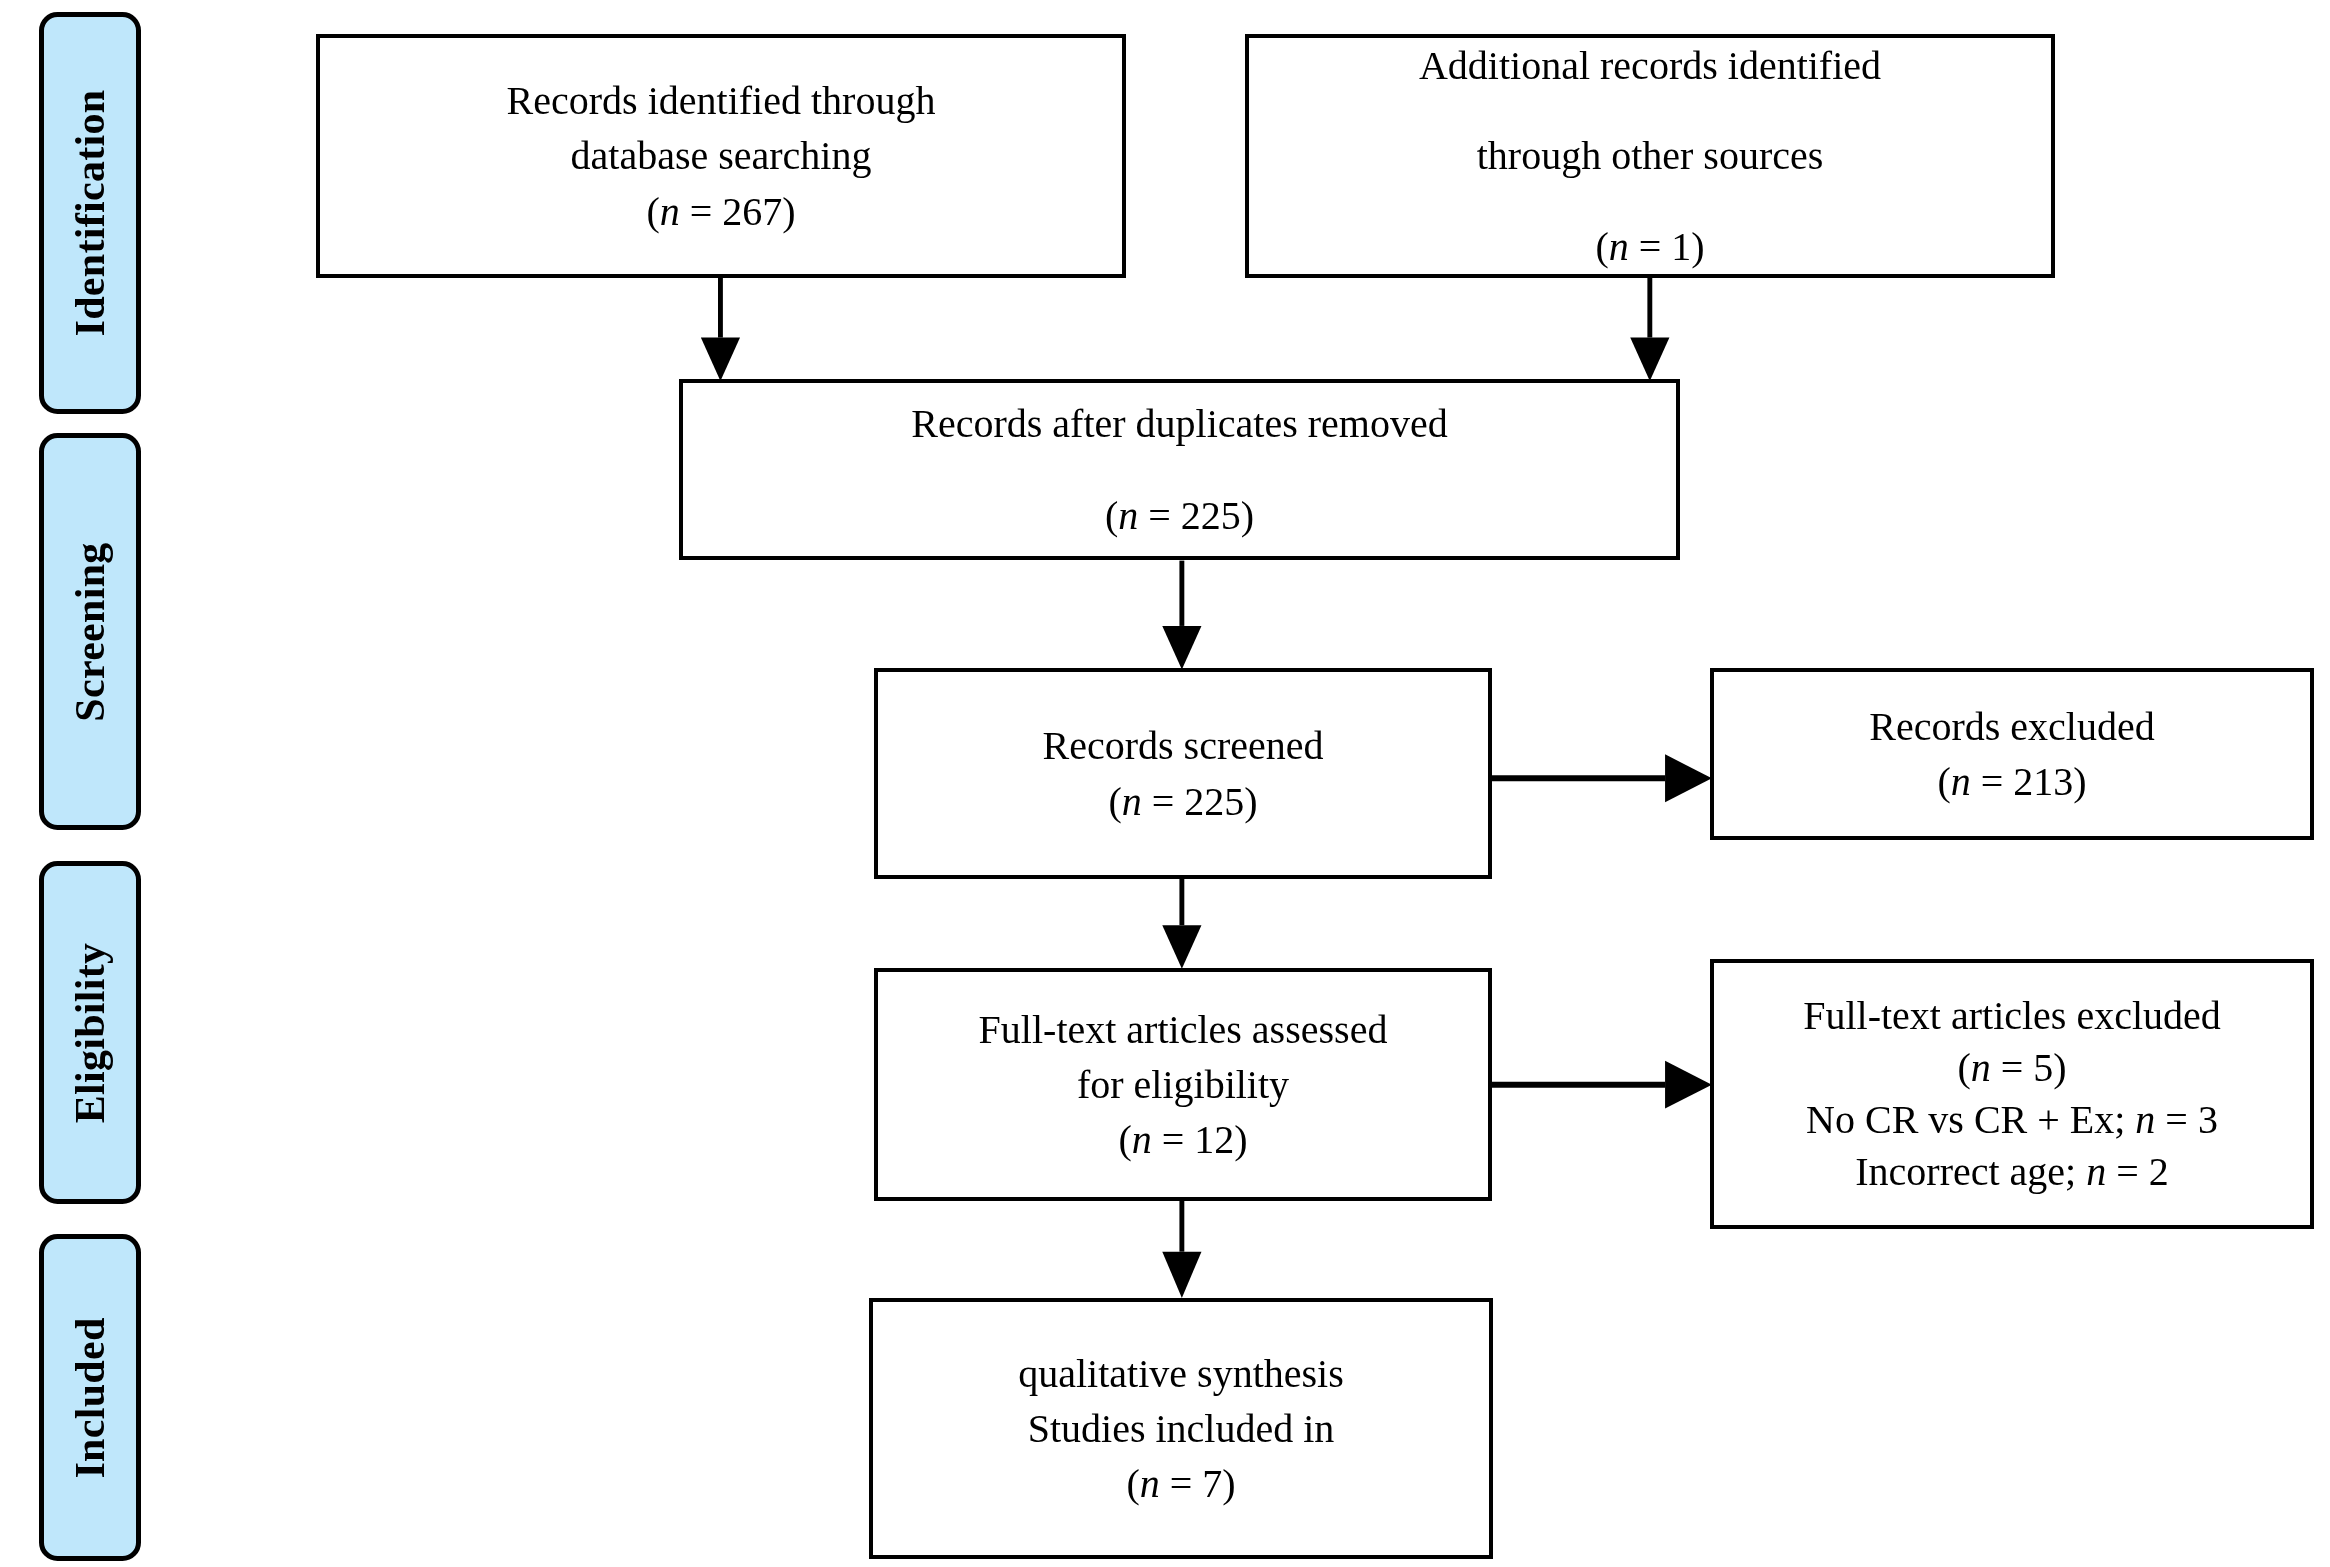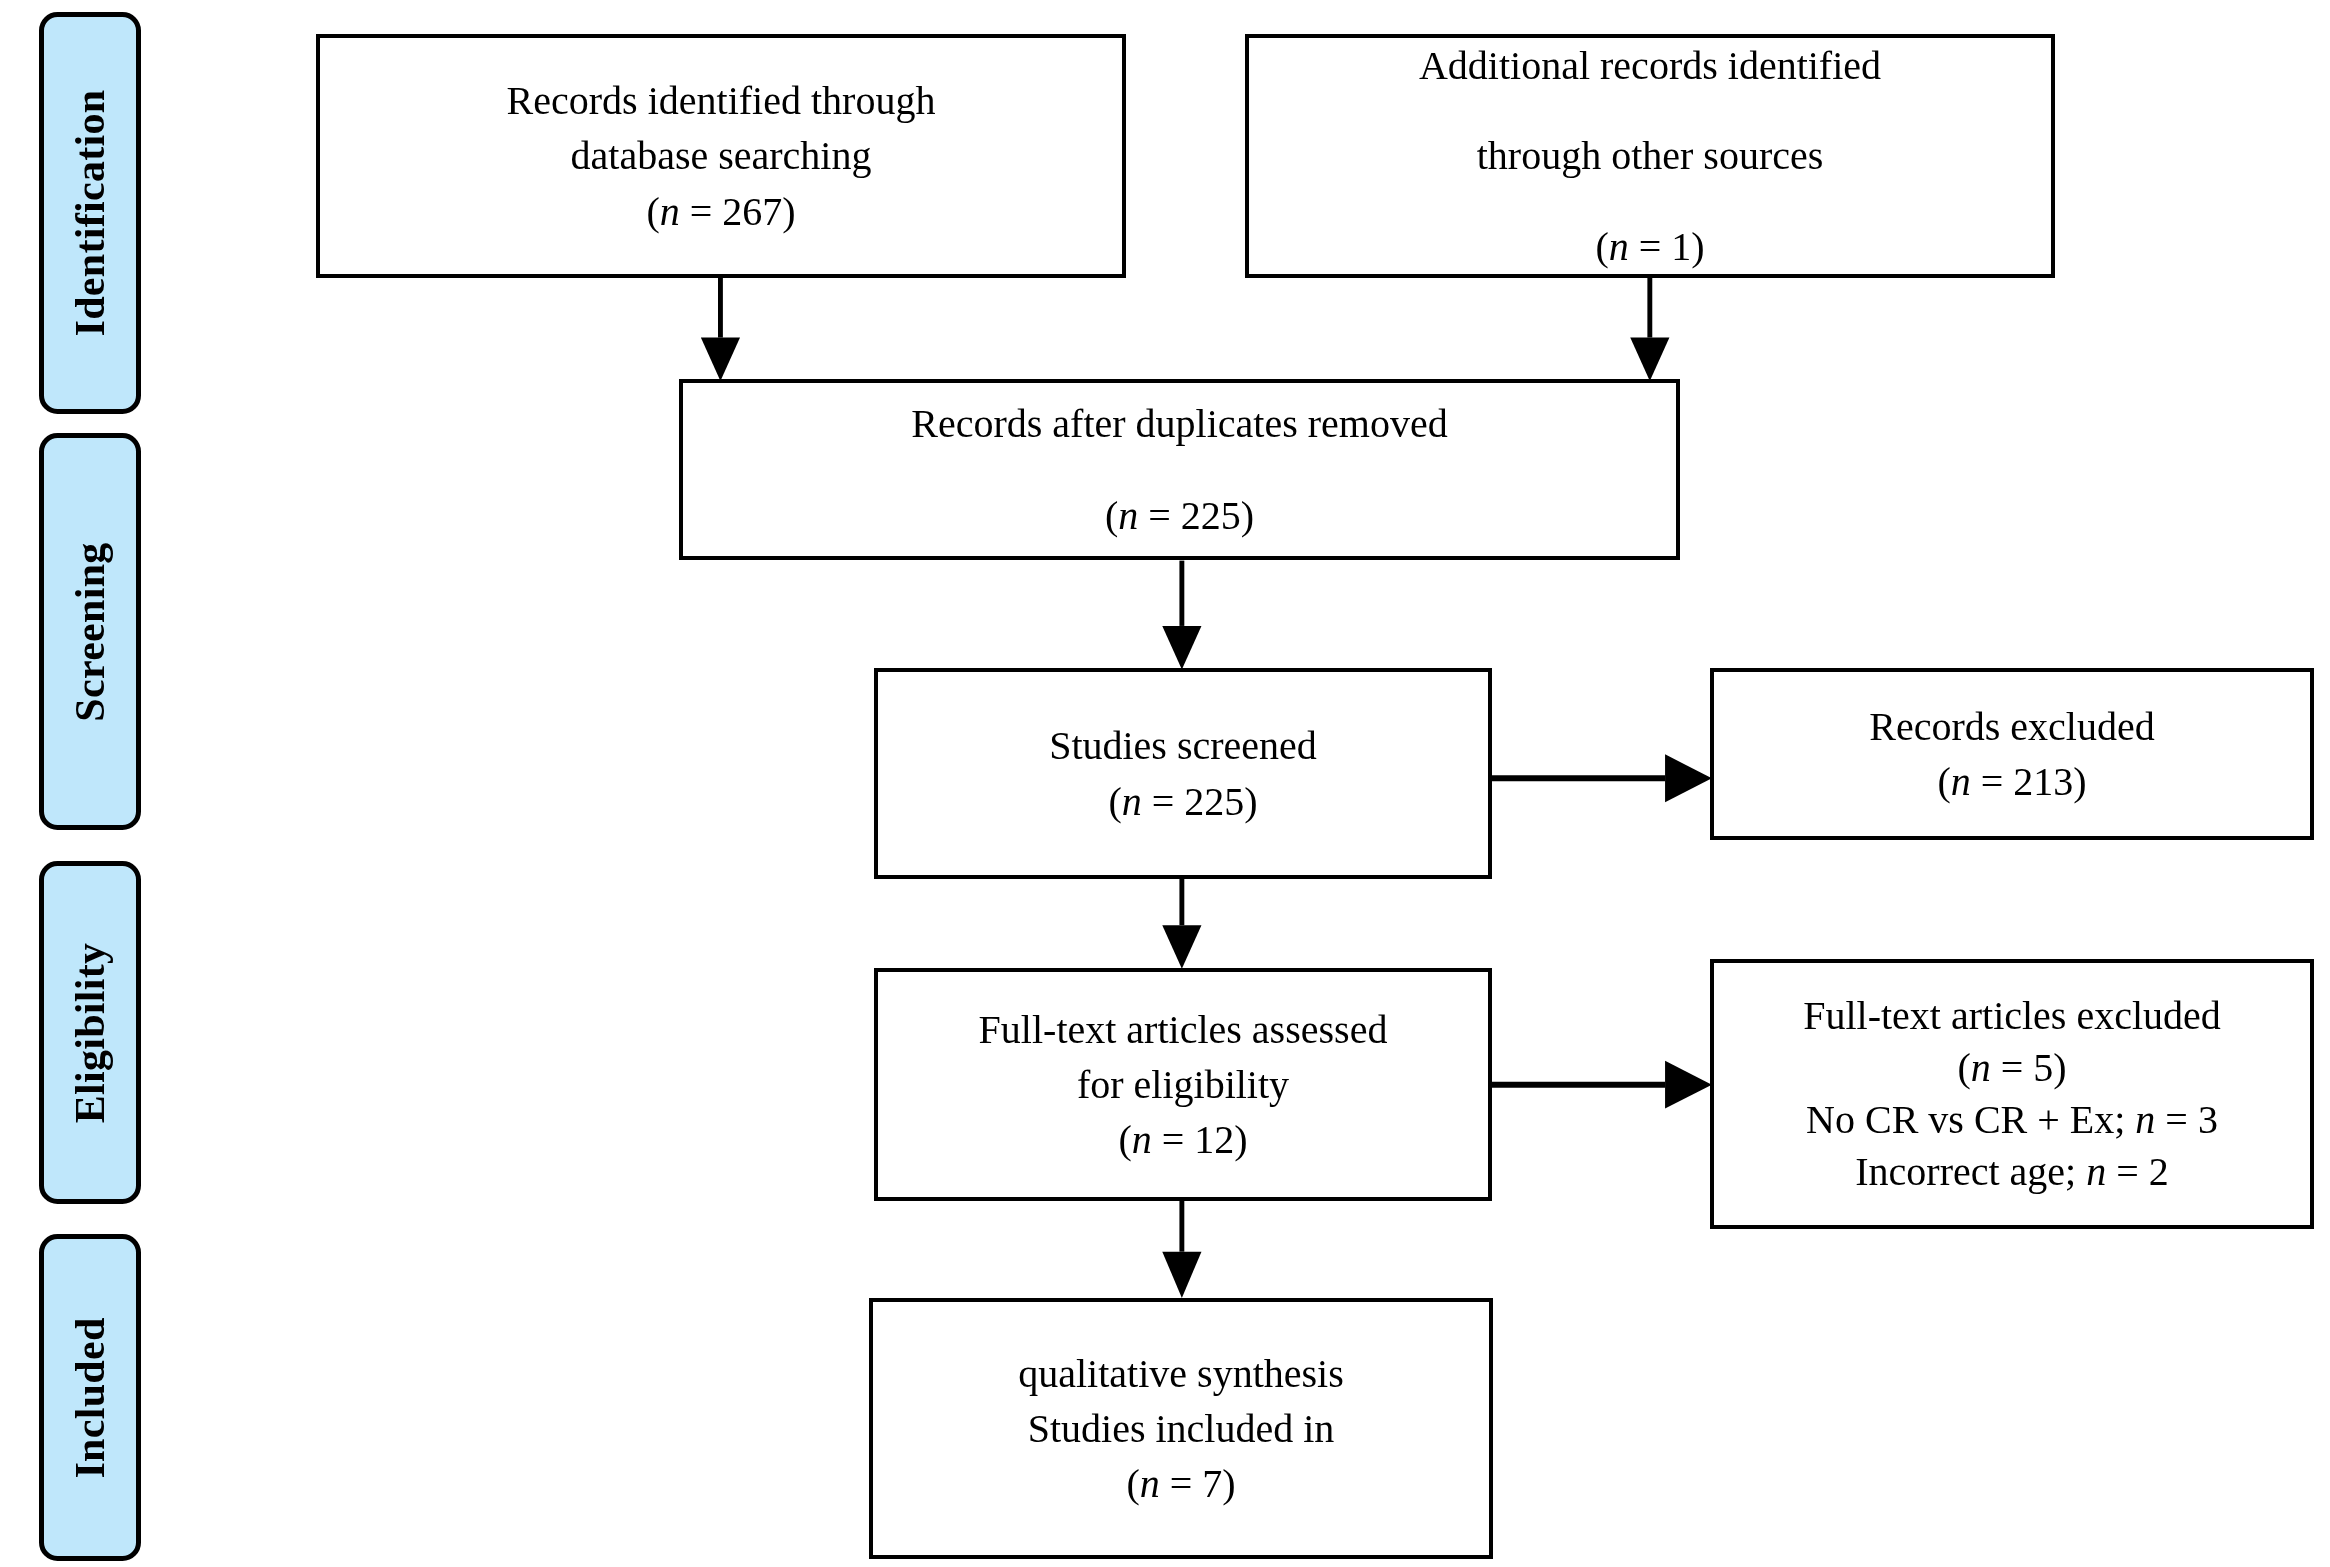--- a/index.html
+++ b/index.html
@@ -156,21 +156,21 @@
   </div>
 
   <div class="flow-box" style="left:679px; top:379px; width:1001px; height:181px;gap:36px;">
     <div class="flow-line">Records after duplicates removed</div>
     <div class="flow-line">
       <span>(</span><em class="n">n</em><span> = </span><span>225</span><span>)</span>
     </div>
   </div>
 
   <div class="flow-box" style="left:874px; top:668px; width:618px; height:211px;">
-    <div class="flow-line">Studies screened</div>
+    <div class="flow-line">Records screened</div>
     <div class="flow-line">
       <span>(</span><em class="n">n</em><span> = </span><span>225</span><span>)</span>
     </div>
   </div>
 
   <div class="flow-box" style="left:1710px; top:668px; width:604px; height:172px;">
     <div class="flow-line">Records excluded</div>
     <div class="flow-line">
       <span>(</span><em class="n">n</em><span> = </span><span>213</span><span>)</span>
     </div>

